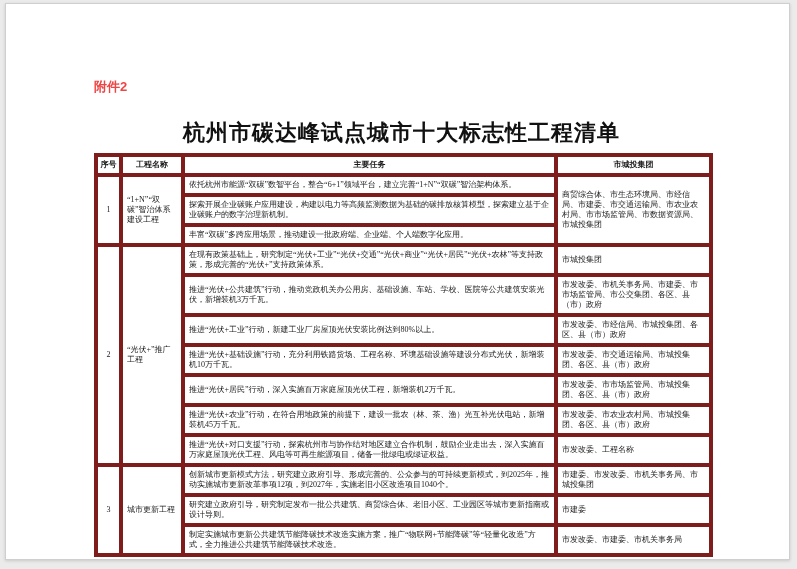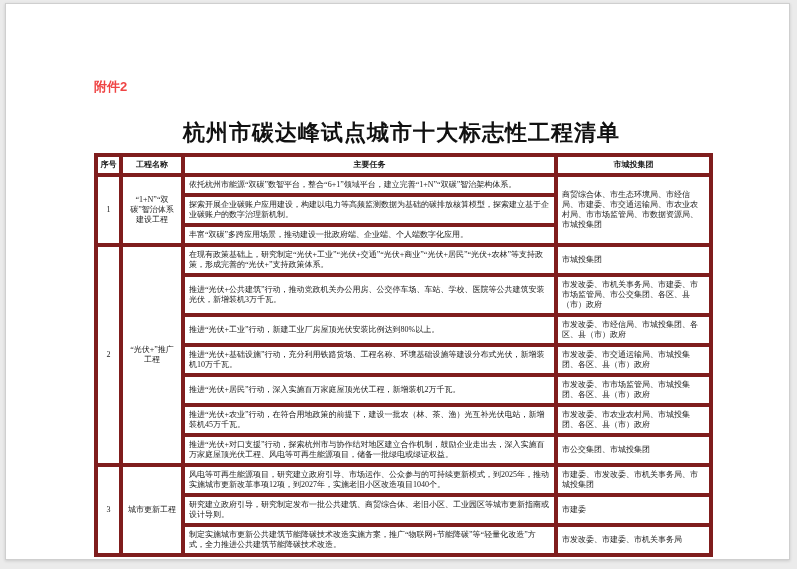--- a/index.html
+++ b/index.html
@@ -73,21 +73,21 @@
     font-weight: bold;
     text-align: center;
     padding: 3px 2px;
     font-size: 8px;
   }
   td.cell-no {
     text-align: center;
     padding: 2px 2px;
   }
   td.cell-name {
-    text-align: center;
+    text-align: left;
     padding: 2px 4px;
   }
   td.cell-task {
     text-align: left;
     padding: 3px 4px;
   }
   td.cell-resp {
     text-align: left;
     padding: 3px 4px;
   }
@@ -128,47 +128,47 @@
         <tr>
           <td class="cell-task">丰富“双碳”多跨应用场景，推动建设一批政府端、企业端、个人端数字化应用。</td>
         </tr>
         <tr>
           <td class="cell-no" rowspan="7">2</td>
           <td class="cell-name" rowspan="7">“光伏+”推广工程</td>
           <td class="cell-task">在现有政策基础上，研究制定“光伏+工业”“光伏+交通”“光伏+商业”“光伏+居民”“光伏+农林”等支持政策，形成完善的“光伏+”支持政策体系。</td>
           <td class="cell-resp">市城投集团</td>
         </tr>
         <tr>
-          <td class="cell-task">推进“光伏+公共建筑”行动，推动党政机关办公用房、公交停车场、车站、学校、医院等公共建筑安装光伏，新增装机3万千瓦。</td>
+          <td class="cell-task">推进“光伏+公共建筑”行动，推动党政机关办公用房、基础设施、车站、学校、医院等公共建筑安装光伏，新增装机3万千瓦。</td>
           <td class="cell-resp">市发改委、市机关事务局、市建委、市市场监管局、市公交集团、各区、县（市）政府</td>
         </tr>
         <tr>
           <td class="cell-task">推进“光伏+工业”行动，新建工业厂房屋顶光伏安装比例达到80%以上。</td>
           <td class="cell-resp">市发改委、市经信局、市城投集团、各区、县（市）政府</td>
         </tr>
         <tr>
           <td class="cell-task">推进“光伏+基础设施”行动，充分利用铁路货场、工程名称、环境基础设施等建设分布式光伏，新增装机10万千瓦。</td>
           <td class="cell-resp">市发改委、市交通运输局、市城投集团、各区、县（市）政府</td>
         </tr>
         <tr>
           <td class="cell-task">推进“光伏+居民”行动，深入实施百万家庭屋顶光伏工程，新增装机2万千瓦。</td>
           <td class="cell-resp">市发改委、市市场监管局、市城投集团、各区、县（市）政府</td>
         </tr>
         <tr>
           <td class="cell-task">推进“光伏+农业”行动，在符合用地政策的前提下，建设一批农（林、茶、渔）光互补光伏电站，新增装机45万千瓦。</td>
           <td class="cell-resp">市发改委、市农业农村局、市城投集团、各区、县（市）政府</td>
         </tr>
         <tr>
           <td class="cell-task">推进“光伏+对口支援”行动，探索杭州市与协作结对地区建立合作机制，鼓励企业走出去，深入实施百万家庭屋顶光伏工程、风电等可再生能源项目，储备一批绿电或绿证权益。</td>
-          <td class="cell-resp">市公交集团、市城投集团</td>
+          <td class="cell-resp">市发改委、工程名称</td>
         </tr>
         <tr>
           <td class="cell-no" rowspan="3">3</td>
           <td class="cell-name" rowspan="3">城市更新工程</td>
-          <td class="cell-task">风电等可再生能源项目，研究建立政府引导、市场运作、公众参与的可持续更新模式，到2025年，推动实施城市更新改革事项12项，到2027年，实施老旧小区改造项目1040个。</td>
+          <td class="cell-task">创新城市更新模式方法，研究建立政府引导、形成完善的、公众参与的可持续更新模式，到2025年，推动实施城市更新改革事项12项，到2027年，实施老旧小区改造项目1040个。</td>
           <td class="cell-resp">市建委、市发改委、市机关事务局、市城投集团</td>
         </tr>
         <tr>
           <td class="cell-task">研究建立政府引导，研究制定发布一批公共建筑、商贸综合体、老旧小区、工业园区等城市更新指南或设计导则。</td>
           <td class="cell-resp">市建委</td>
         </tr>
         <tr>
           <td class="cell-task">制定实施城市更新公共建筑节能降碳技术改造实施方案，推广“物联网+节能降碳”等“轻量化改造”方式，全力推进公共建筑节能降碳技术改造。</td>
           <td class="cell-resp">市发改委、市建委、市机关事务局</td>
         </tr>

